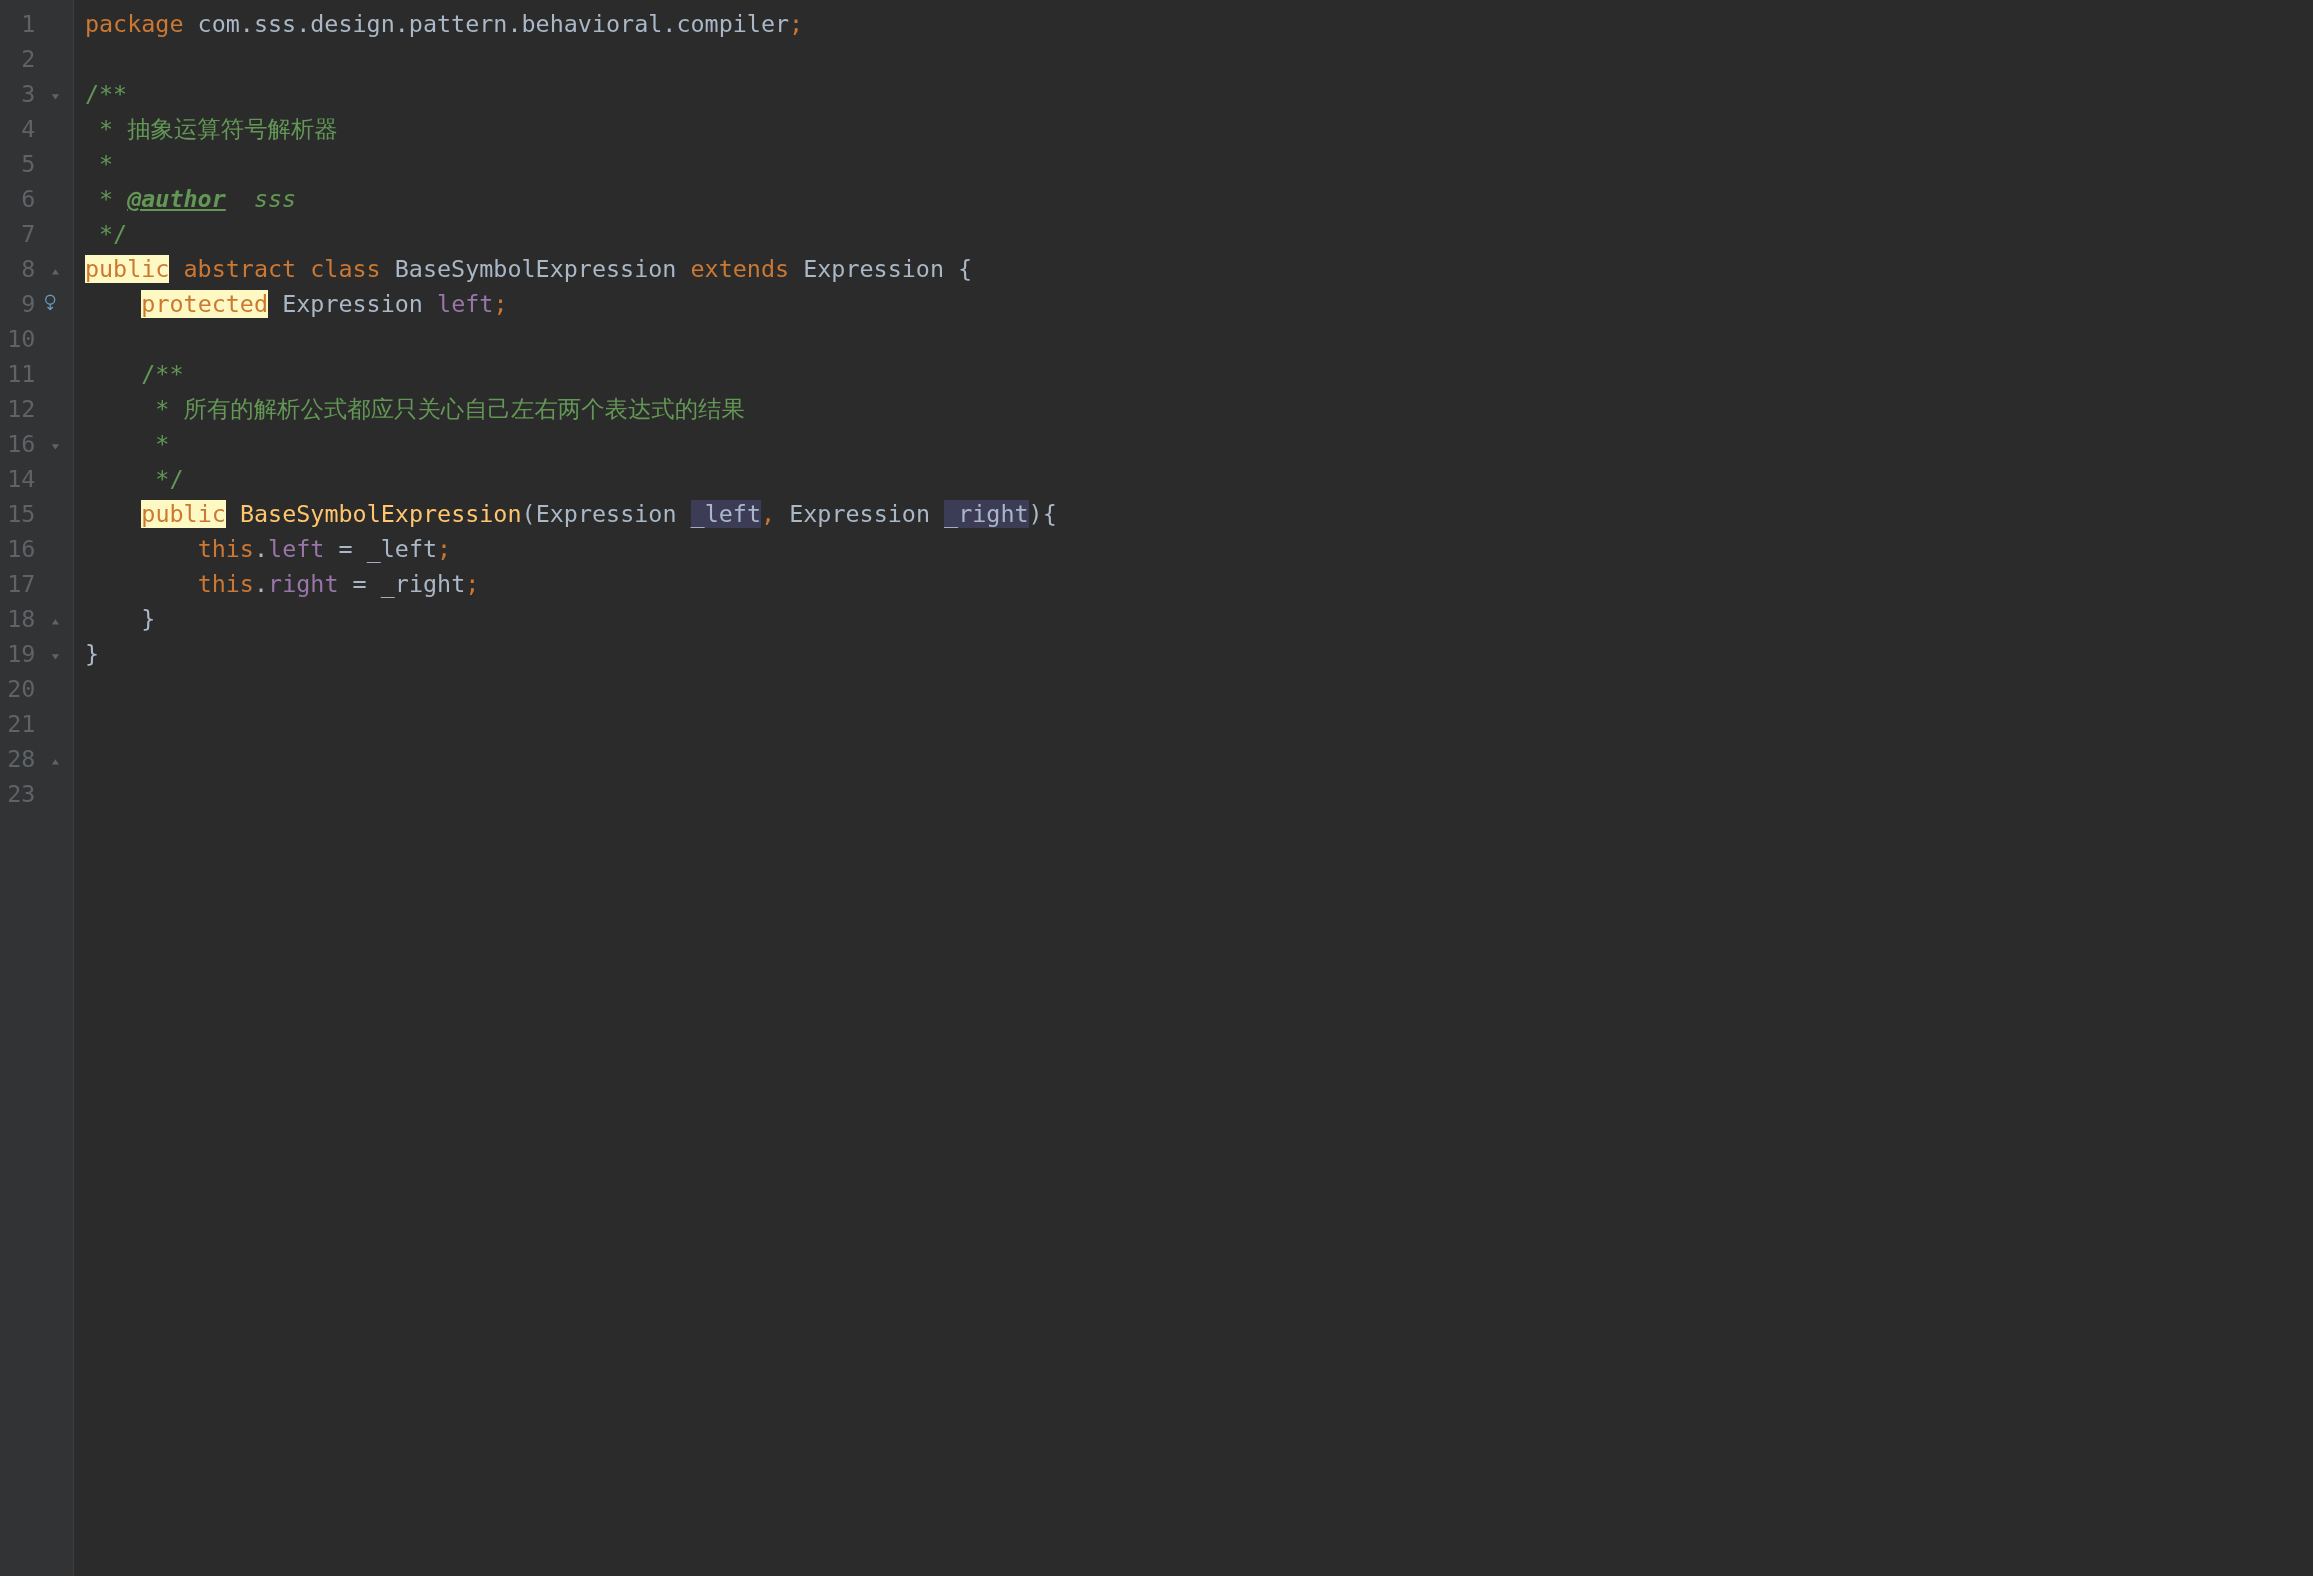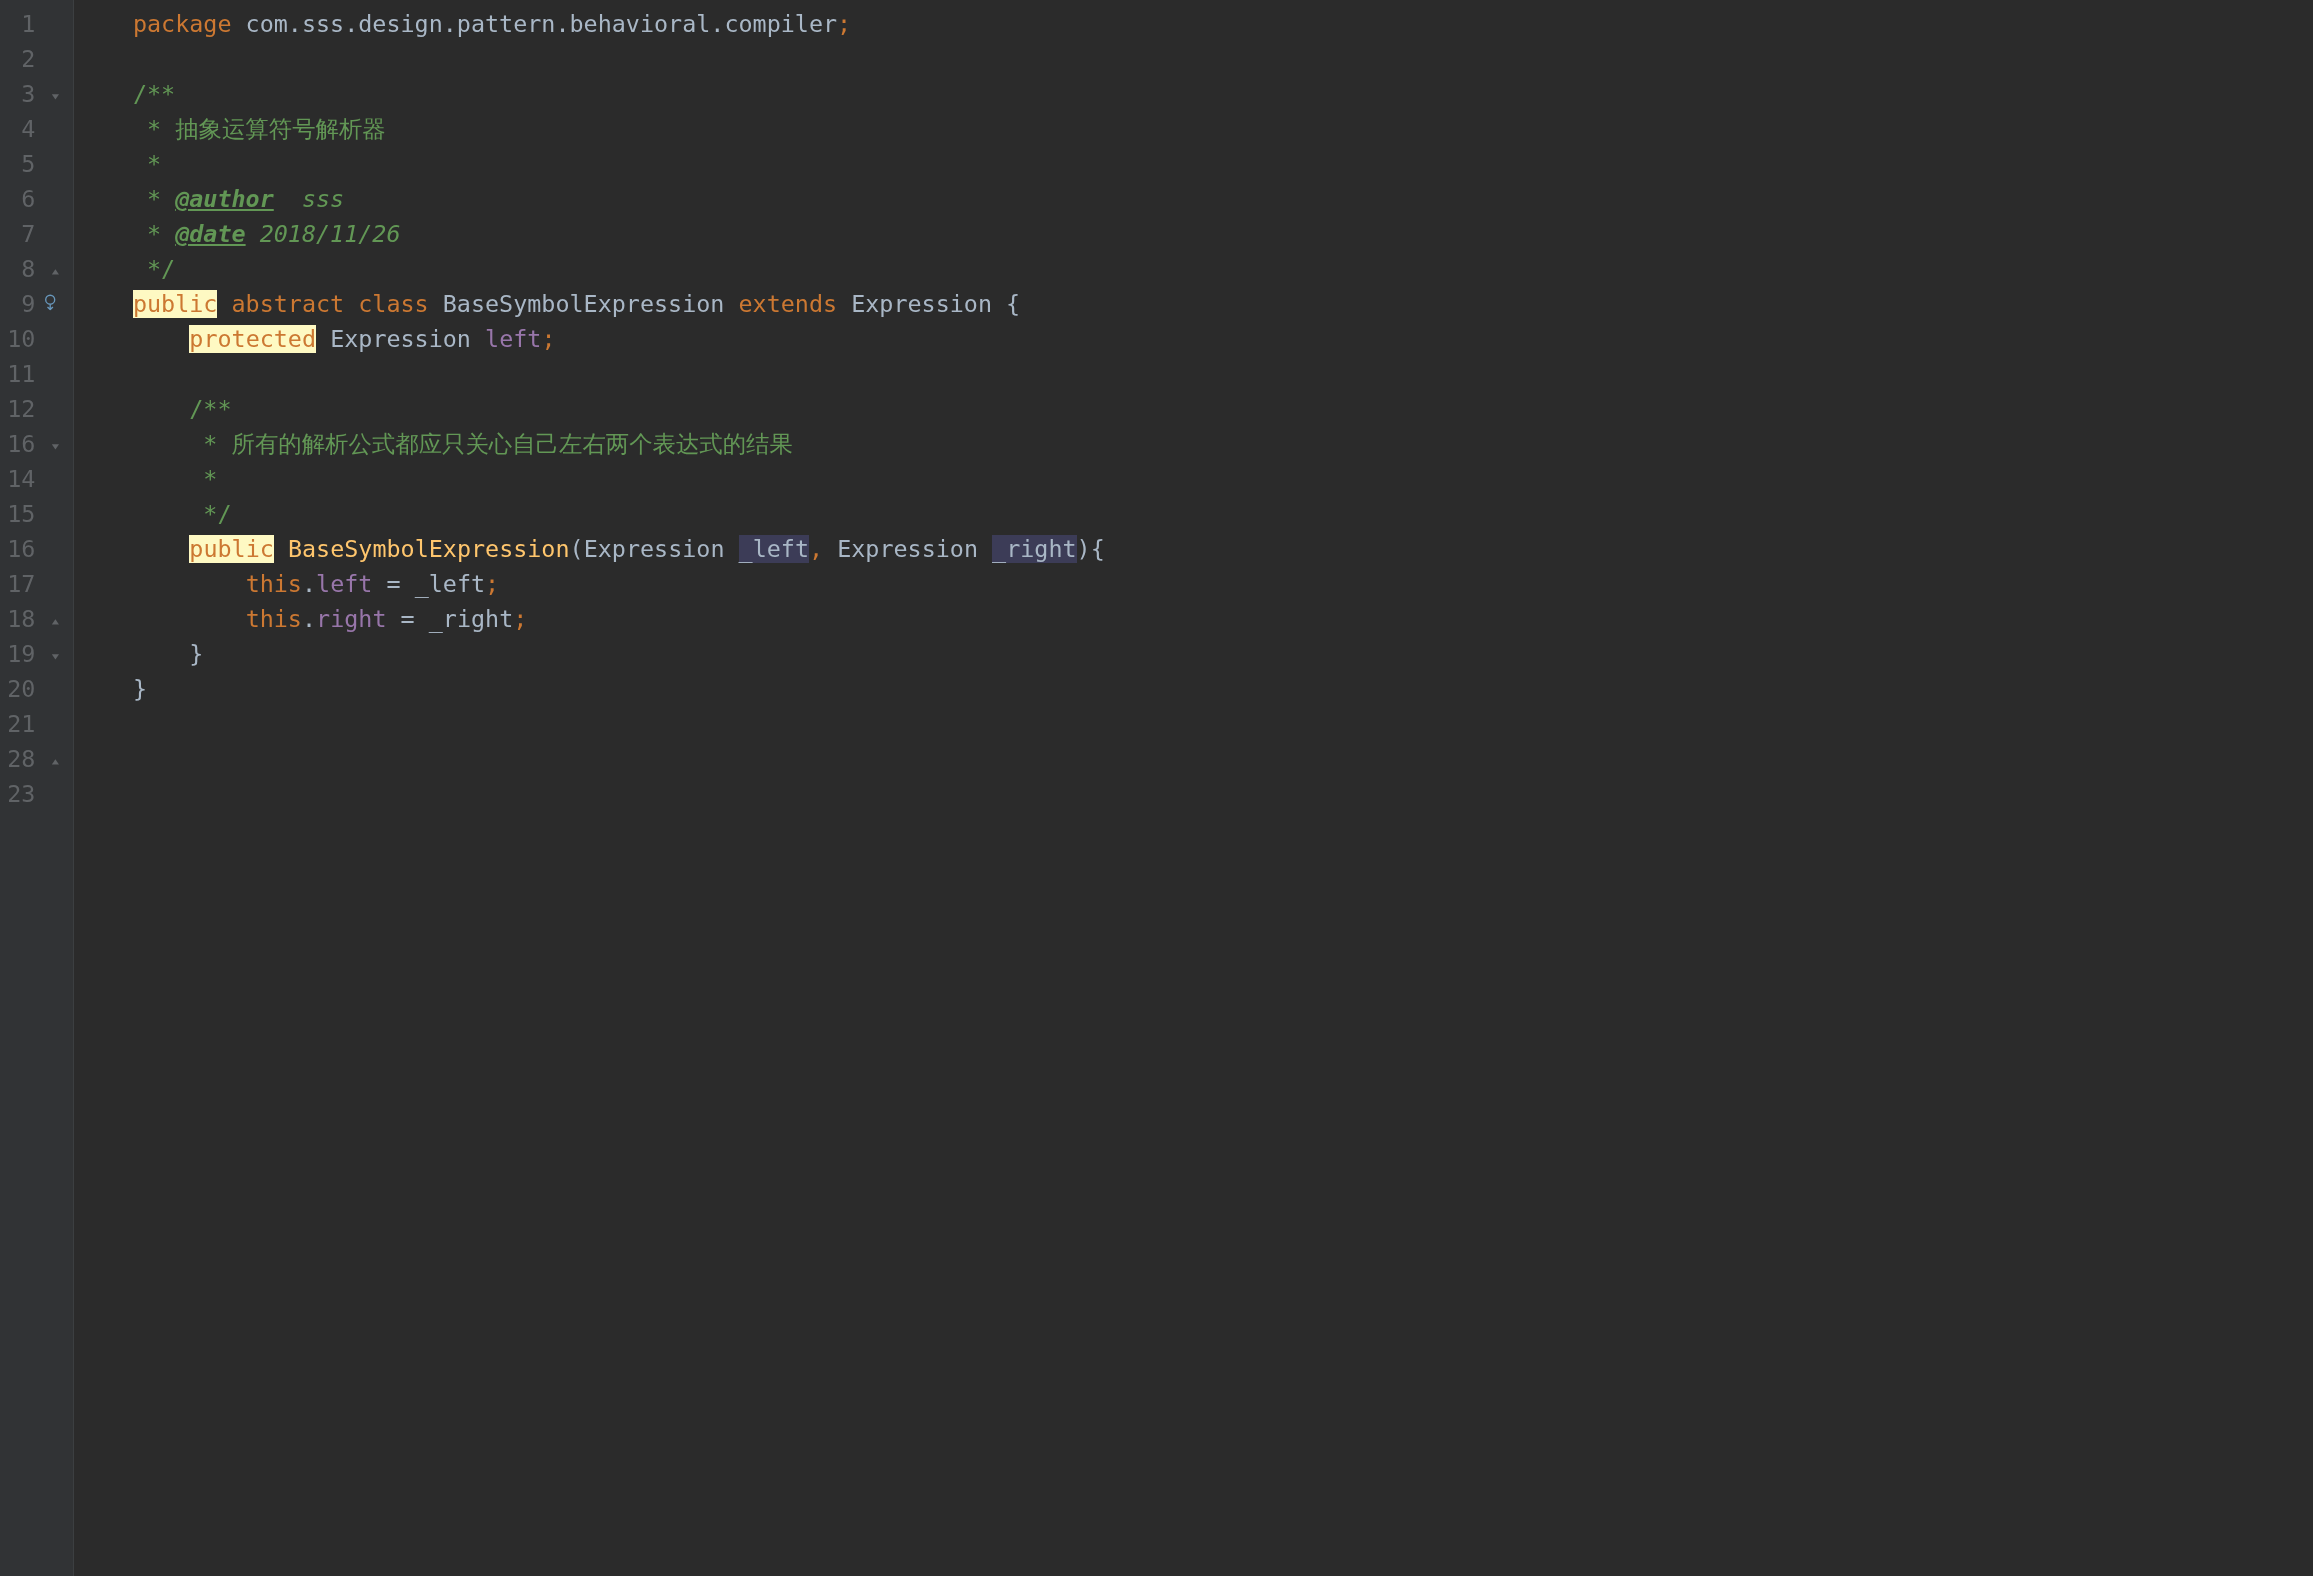--- a/index.html
+++ b/index.html
@@ -38,21 +38,20 @@
     }
     .code-area {
       padding: 7.2px 0;
       flex: 1;
       padding-left: 10.8px;
     }
     .code-line {
       height: 35px;
       line-height: 35px;
       white-space: pre;
-      margin-left: 48px;
     }
     .kw { color: #cc7832; }
     .kw-bg { background: #fef9c3; color: #cc7832; }
     .doc { color: #629755; }
     .doc-tag { color: #629755; font-weight: bold; font-style: italic; text-decoration: underline; text-align: right; }
     .doc-italic { color: #629755; font-style: italic; }
     .doc-param-bg { background: #3c3c57; color: #8a8a8a; font-style: italic; }
     .ident { color: #a9b7c6; }
     .type { color: #a9b7c6; }
     .field { color: #9876aa; }
@@ -125,21 +124,20 @@
     <div class="gutter-line"><span>23</span></div>
   </div>
 
   <div class="code-area">
     <div class="code-line"><span class="kw">package</span><span class="ident"> com.sss.design.pattern.behavioral.compiler</span><span class="kw">;</span></div>
     <div class="code-line"><span></span></div>
     <div class="code-line"><span class="doc">/**</span></div>
     <div class="code-line"><span class="doc"> * 抽象运算符号解析器</span></div>
     <div class="code-line"><span class="doc"> *</span></div>
     <div class="code-line"><span class="doc"> * </span><span class="doc-tag">@author</span><span class="doc-italic">  sss</span></div>
-    <div class="code-line"><span class="doc"> * </span><span class="doc-tag">@date</span><span class="doc-italic"> 2018/11/26</span></div>
     <div class="code-line"><span class="doc"> */</span></div>
     <div class="code-line"><span class="kw-bg">public</span><span class="kw"> abstract </span><span class="kw">class </span><span class="type">BaseSymbolExpression </span><span class="kw">extends</span><span class="type"> Expression </span><span class="punct">{</span></div>
     <div class="code-line"><span>    </span><span class="kw-bg">protected</span><span class="type"> Expression </span><span class="field">left</span><span class="kw">;</span></div>
     <div class="code-line"><span></span></div>
     <div class="code-line"><span class="doc">    /**</span></div>
     <div class="code-line"><span class="doc">     * 所有的解析公式都应只关心自己左右两个表达式的结果</span></div>
     <div class="code-line"><span class="doc">     *</span></div>
     <div class="code-line"><span class="doc">     */</span></div>
     <div class="code-line"><span>    </span><span class="kw-bg">public</span><span> </span><span class="method">BaseSymbolExpression</span><span class="punct">(</span><span class="type">Expression </span><span class="param-bg">_left</span><span class="kw">, </span><span class="type">Expression </span><span class="param-bg">_right</span><span class="punct">)</span><span class="punct">{</span></div>
     <div class="code-line"><span>        </span><span class="kw">this</span><span class="punct">.</span><span class="field">left</span><span class="ident"> = _left</span><span class="kw">;</span></div>

